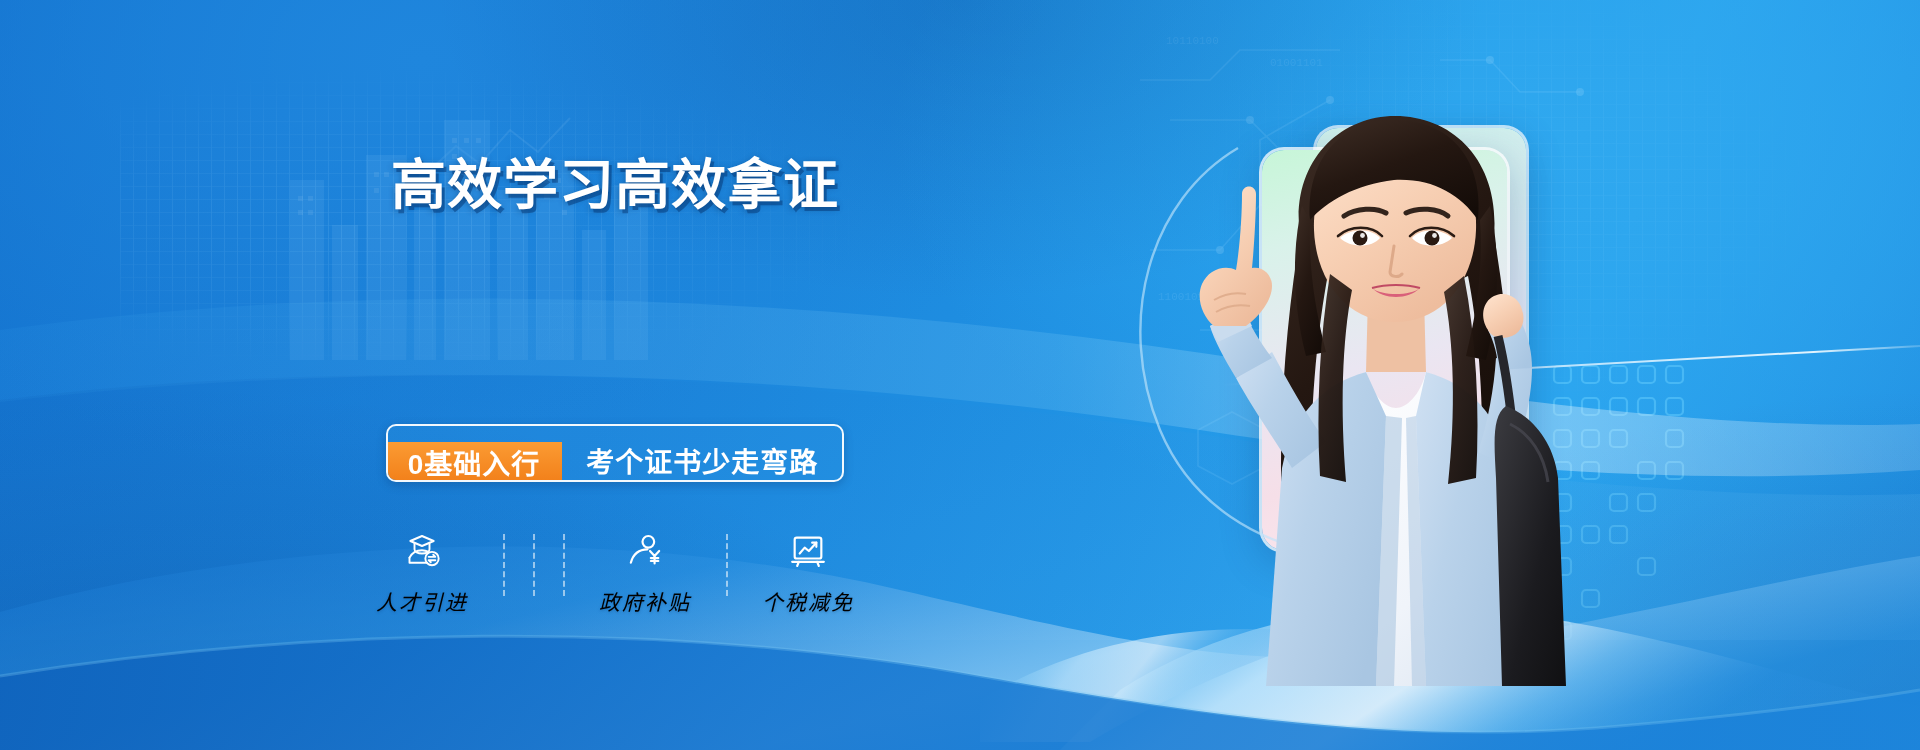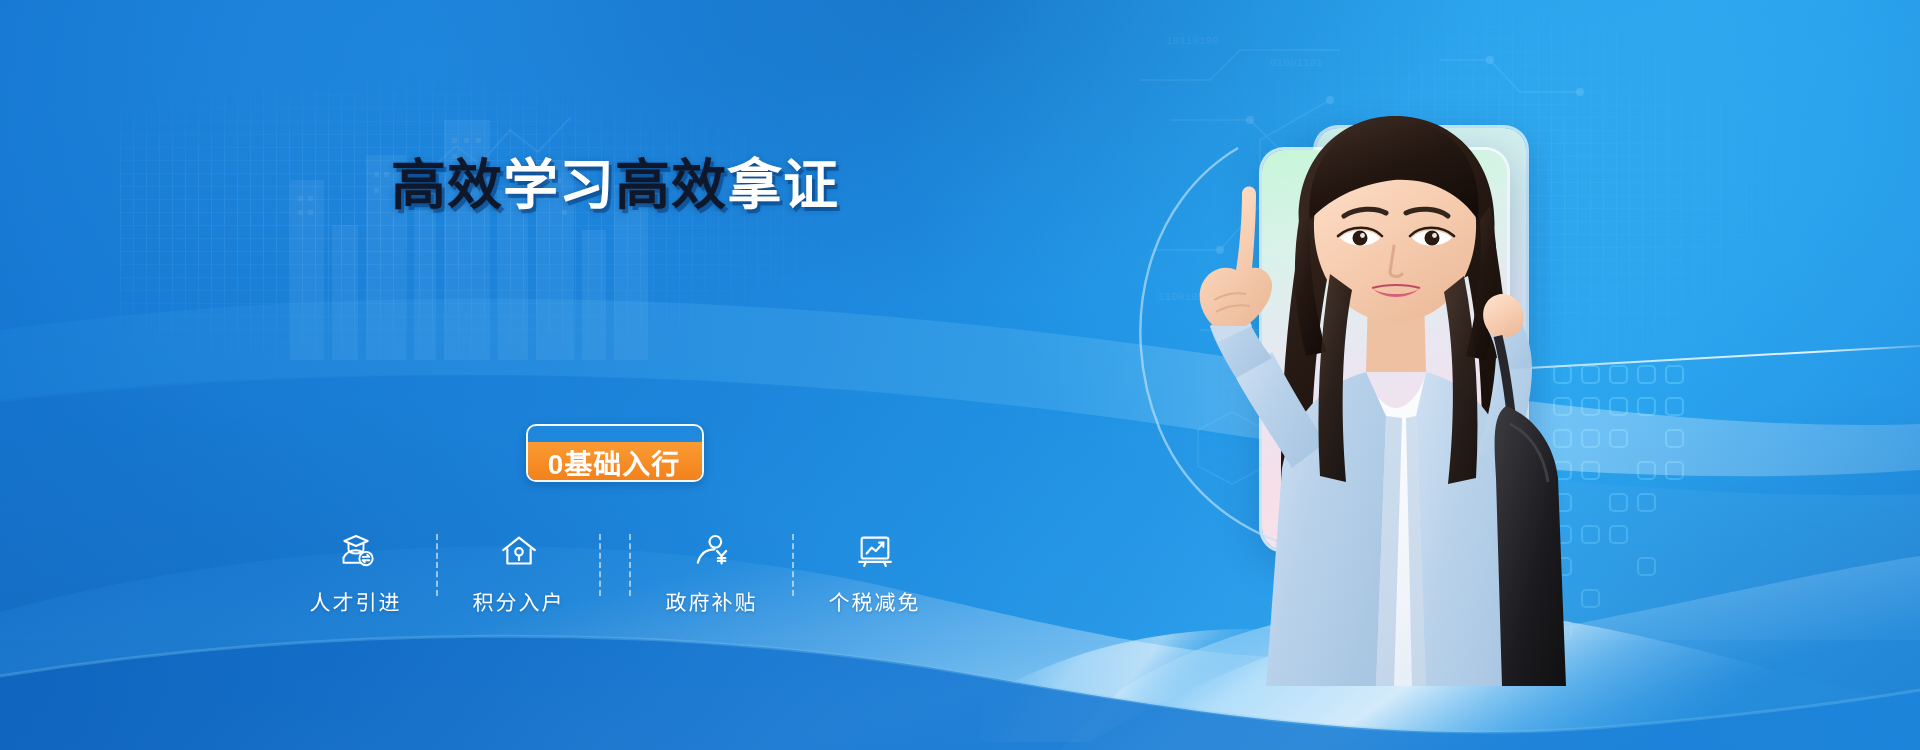--- a/index.html
+++ b/index.html
@@ -117,21 +117,21 @@
     text-align: center;
     font-size: 55px;
     font-weight: bold;
     letter-spacing: 1px;
     line-height: 1;
     white-space: nowrap;
     text-shadow:
       3px 4px 0 rgba(8,62,126,0.55),
       0 2px 6px rgba(6,50,105,0.45);
   }
-  .headline-sub .w { color: #0f172a; }
+  .headline-sub .w { color: #ffffff; }
   .headline-sub .y { color: #ffffff; }
 
   .headline-main {
     position: absolute;
     left: 0; right: 0;
     top: 222px;
     text-align: center;
     font-size: 92px;
     font-weight: bold;
     font-style: italic;
@@ -215,25 +215,26 @@
     position: relative;
   }
   .feature .ico {
     height: 42px;
     display: flex;
     align-items: center;
     justify-content: center;
   }
   .feature .flabel {
     margin-top: 14px;
-    color: #ffffff;
+    color: #000000;
     font-size: 21px;
     letter-spacing: 2px;
     white-space: nowrap;
     text-shadow: 0 1px 3px rgba(8,55,115,0.35);
+    font-style: italic;
   }
   .fdivider {
     width: 0;
     border-left: 2px dashed rgba(255,255,255,0.55);
     height: 62px;
     margin: 4px 14px 0 14px;
     align-self: flex-start;
   }
 
   
@@ -561,20 +562,21 @@
   <div class="content">
 
     <div class="headline-sub">
       <span class="w">高效</span><span class="y">学习</span><span class="w">高效</span><span class="y">拿证</span>
     </div>
 
 
     <div class="badge-row">
       <div class="badge-shell">
         <div class="badge-orange">0基础入行</div>
+        <div class="badge-text">考个证书少走弯路</div>
       </div>
     </div>
 
     <div class="features">
 
       <div class="feature">
         <div class="ico">
           <svg width="40" height="40" viewBox="0 0 48 48" fill="none" stroke="#ffffff" stroke-width="2.3" stroke-linecap="round" stroke-linejoin="round">
             <path d="M10 12 L24 6 L38 12 L24 18 Z"></path>
             <path d="M15 15 L15 22 C15 25 19 27 24 27 C29 27 33 25 33 22 L33 15"></path>
@@ -582,31 +584,20 @@
             <path d="M9 32 L9 38 L30 38"></path>
             <circle cx="36" cy="33" r="8"></circle>
             <path d="M32 31 L40 31 M40 31 L37.5 28.5 M40 35 L32 35 M32 35 L34.5 37.5"></path>
           </svg>
         </div>
         <div class="flabel">人才引进</div>
       </div>
 
       <div class="fdivider"></div>
 
-      <div class="feature">
-        <div class="ico">
-          <svg width="40" height="40" viewBox="0 0 48 48" fill="none" stroke="#ffffff" stroke-width="2.6" stroke-linecap="round" stroke-linejoin="round">
-            <path d="M5 23 L24 8 L43 23"></path>
-            <path d="M10 22 L10 39 L38 39 L38 22"></path>
-            <circle cx="24" cy="25" r="4.5"></circle>
-            <path d="M24 29.5 L24 35"></path>
-          </svg>
-        </div>
-        <div class="flabel">积分入户</div>
-      </div>
 
       <div class="fdivider"></div>
 
 
       <div class="fdivider"></div>
 
       <div class="feature">
         <div class="ico">
           <svg width="40" height="40" viewBox="0 0 48 48" fill="none" stroke="#ffffff" stroke-width="2.6" stroke-linecap="round" stroke-linejoin="round">
             <circle cx="28" cy="13" r="7"></circle>

